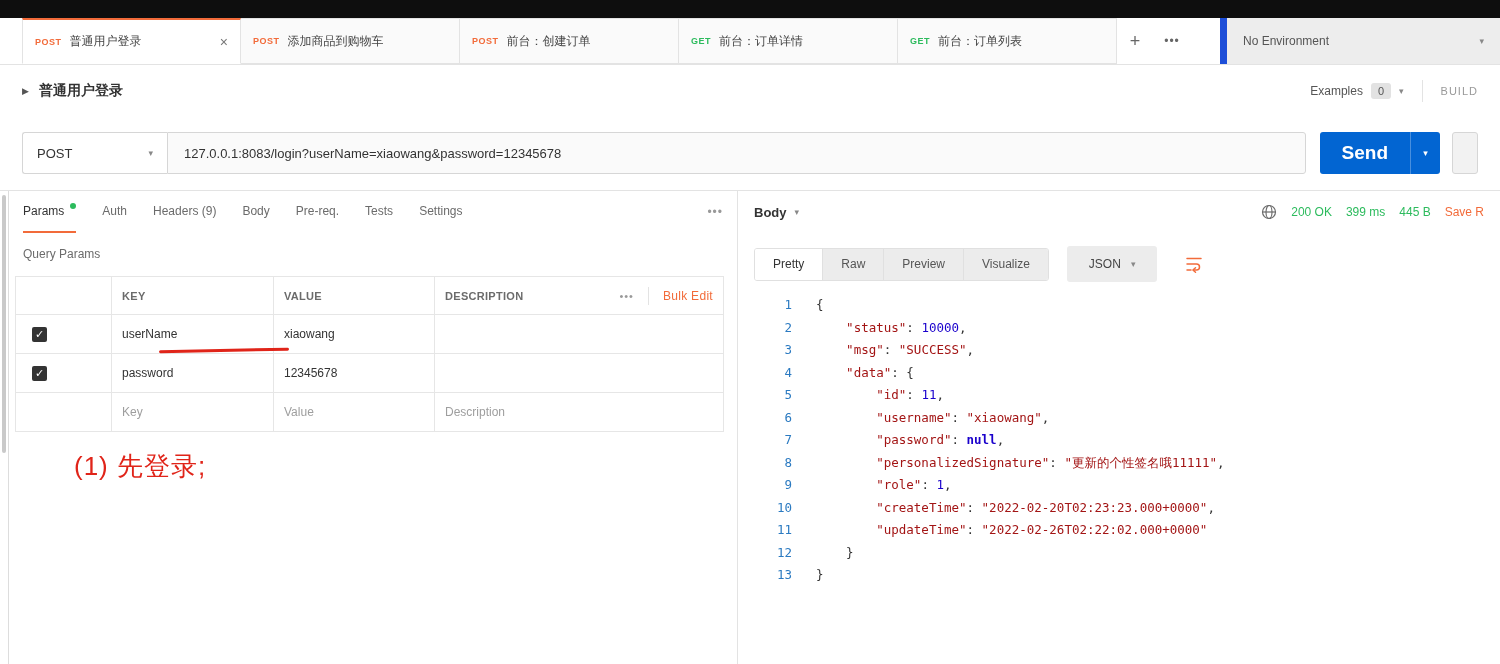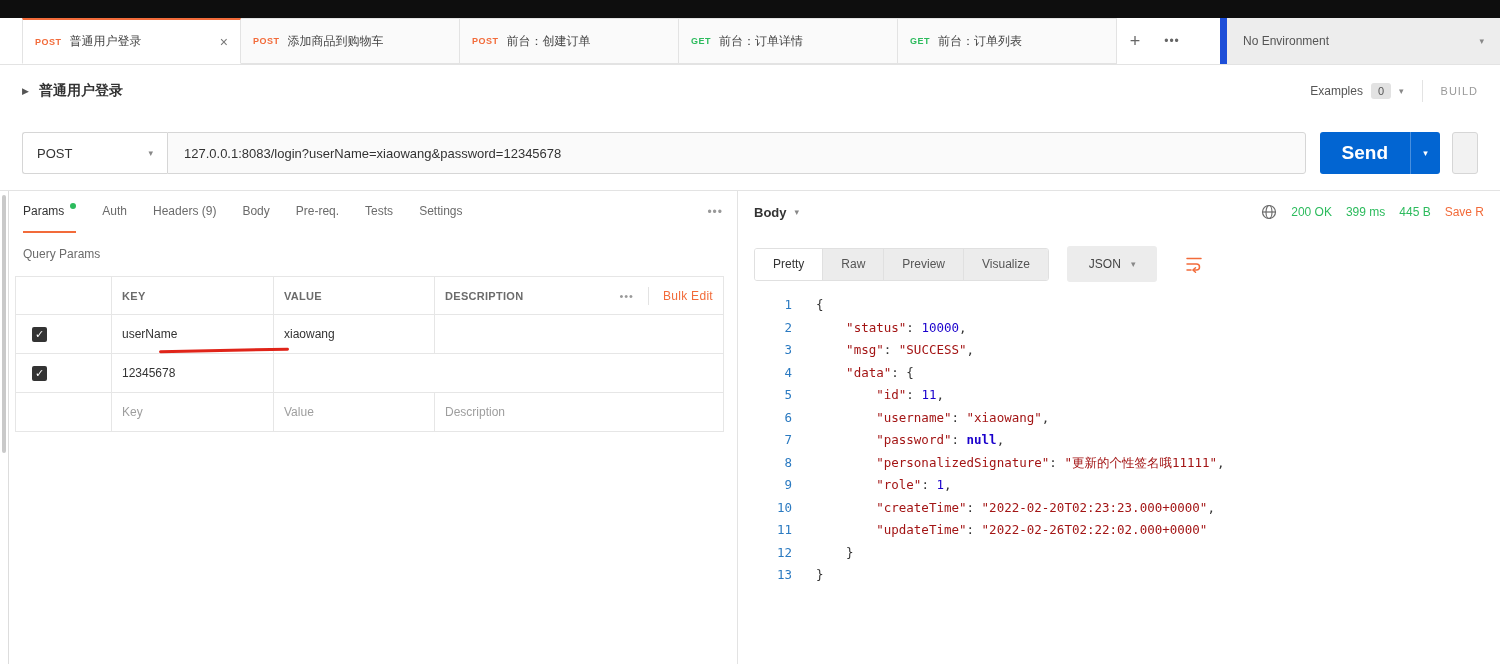--- a/index.html
+++ b/index.html
@@ -230,31 +230,33 @@
             <div class="checkbox">✓</div>
           </div>
           <div class="qp-cell">userName</div>
           <div class="qp-cell">xiaowang</div>
           <div class="qp-cell"></div>
         </div>
         <div class="qp-row">
           <div class="qp-cell">
             <div class="checkbox">✓</div>
           </div>
+          <div class="qp-cell">password</div>
           <div class="qp-cell">12345678</div>
           <div class="qp-cell"></div>
         </div>
         <div class="qp-row placeholder">
           <div class="qp-cell"></div>
           <div class="qp-cell">Key</div>
           <div class="qp-cell">Value</div>
           <div class="qp-cell">Description</div>
         </div>
       </div>
     <div class="red-underline"></div>
+    <div class="annotation">(1) 先登录;</div>
   </div>
 
   <div class="right-panel">
     <div class="resp-header">
       <span class="resp-tab-label">Body</span>
       <span class="caret">▾</span>
       <div class="resp-right">
         <span class="globe-icon">
           <svg width="16" height="16" viewBox="0 0 16 16" fill="none" stroke="currentColor" stroke-width="1.2">
             <circle cx="8" cy="8" r="6.5"></circle>

